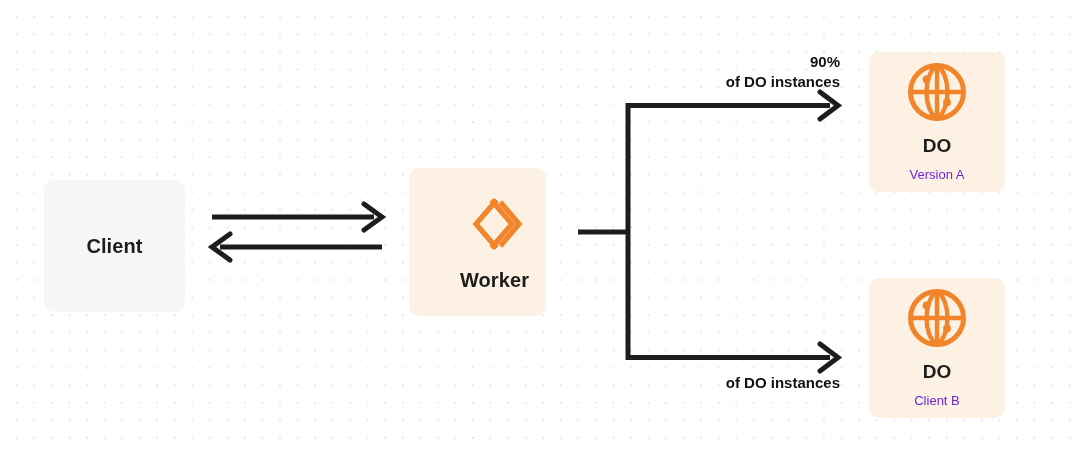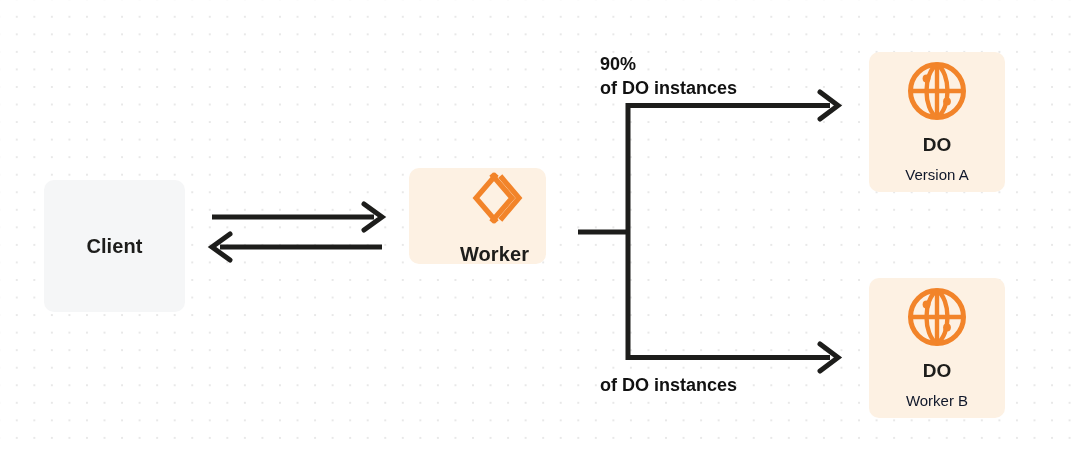--- a/index.html
+++ b/index.html
@@ -35,21 +35,21 @@
     left: 44px;
     top: 180px;
     width: 141px;
     height: 132px;
     background-color: #f5f6f7;
   }
   #worker-node {
     left: 409px;
     top: 168px;
     width: 137px;
-    height: 96px;
+    height: 148px;
     background-color: #fdf1e3;
     padding-left: 34px;
   }
   #do-a-node {
     left: 869px;
     top: 52px;
     width: 136px;
     height: 140px;
     background-color: #fdf1e3;
   }
@@ -61,23 +61,23 @@
     background-color: #fdf1e3;
   }
   .node-title {
     font-size: 19px;
     font-weight: bold;
     color: #1d1d1b;
     letter-spacing: 0.1px;
     line-height: 1.15;
   }
   .node-subtitle {
-    font-size: 15px;
+    font-size: 13px;
     font-weight: normal;
-    color: #0f172a;
+    color: #6d28d9;
     line-height: 1.2;
     margin-top: 10px;
   }
   #client-node .node-title {
     font-size: 20px;
   }
   #worker-node .node-title {
     font-size: 20px;
     margin-top: 14px;
   }
@@ -92,22 +92,22 @@
   svg.edges {
     position: absolute;
     left: 0;
     top: 0;
     width: 1072px;
     height: 452px;
     pointer-events: none;
   }
   .edge-label {
     position: absolute;
-    text-align: left;
-    font-size: 18px;
+    text-align: right;
+    font-size: 15px;
     font-weight: bold;
     color: #111111;
     line-height: 1.35;
     white-space: nowrap;
   }
   #label-top {
     left: 600px;
     top: 52px;
     width: 240px;
   }
@@ -192,21 +192,21 @@
         <circle cx="31" cy="31" r="26.5" fill="none" stroke="#f2842a" stroke-width="5"></circle>
         <line x1="31" y1="4.5" x2="31" y2="57.5" stroke="#f2842a" stroke-width="4.4"></line>
         <line x1="6" y1="31" x2="56" y2="31" stroke="#f2842a" stroke-width="4.4"></line>
         <path d="M31 4.5 C 17 13 17 49 31 57.5" fill="none" stroke="#f2842a" stroke-width="4.4"></path>
         <path d="M31 4.5 C 45 13 45 49 31 57.5" fill="none" stroke="#f2842a" stroke-width="4.4"></path>
         <circle cx="20.5" cy="18.5" r="3.9" fill="#f2842a"></circle>
         <circle cx="41" cy="41.5" r="3.9" fill="#f2842a"></circle>
       </svg>
     </span>
     <div class="node-title">DO</div>
-    <div class="node-subtitle">Worker B</div>
+    <div class="node-subtitle">Client B</div>
   </div>
 
   <div class="edge-label" id="label-top">
     <span class="pct">90%</span>
     <span class="sub">of DO instances</span>
   </div>
 
   <div class="edge-label" id="label-bottom">
     <span class="sub">of DO instances</span>
   </div>

